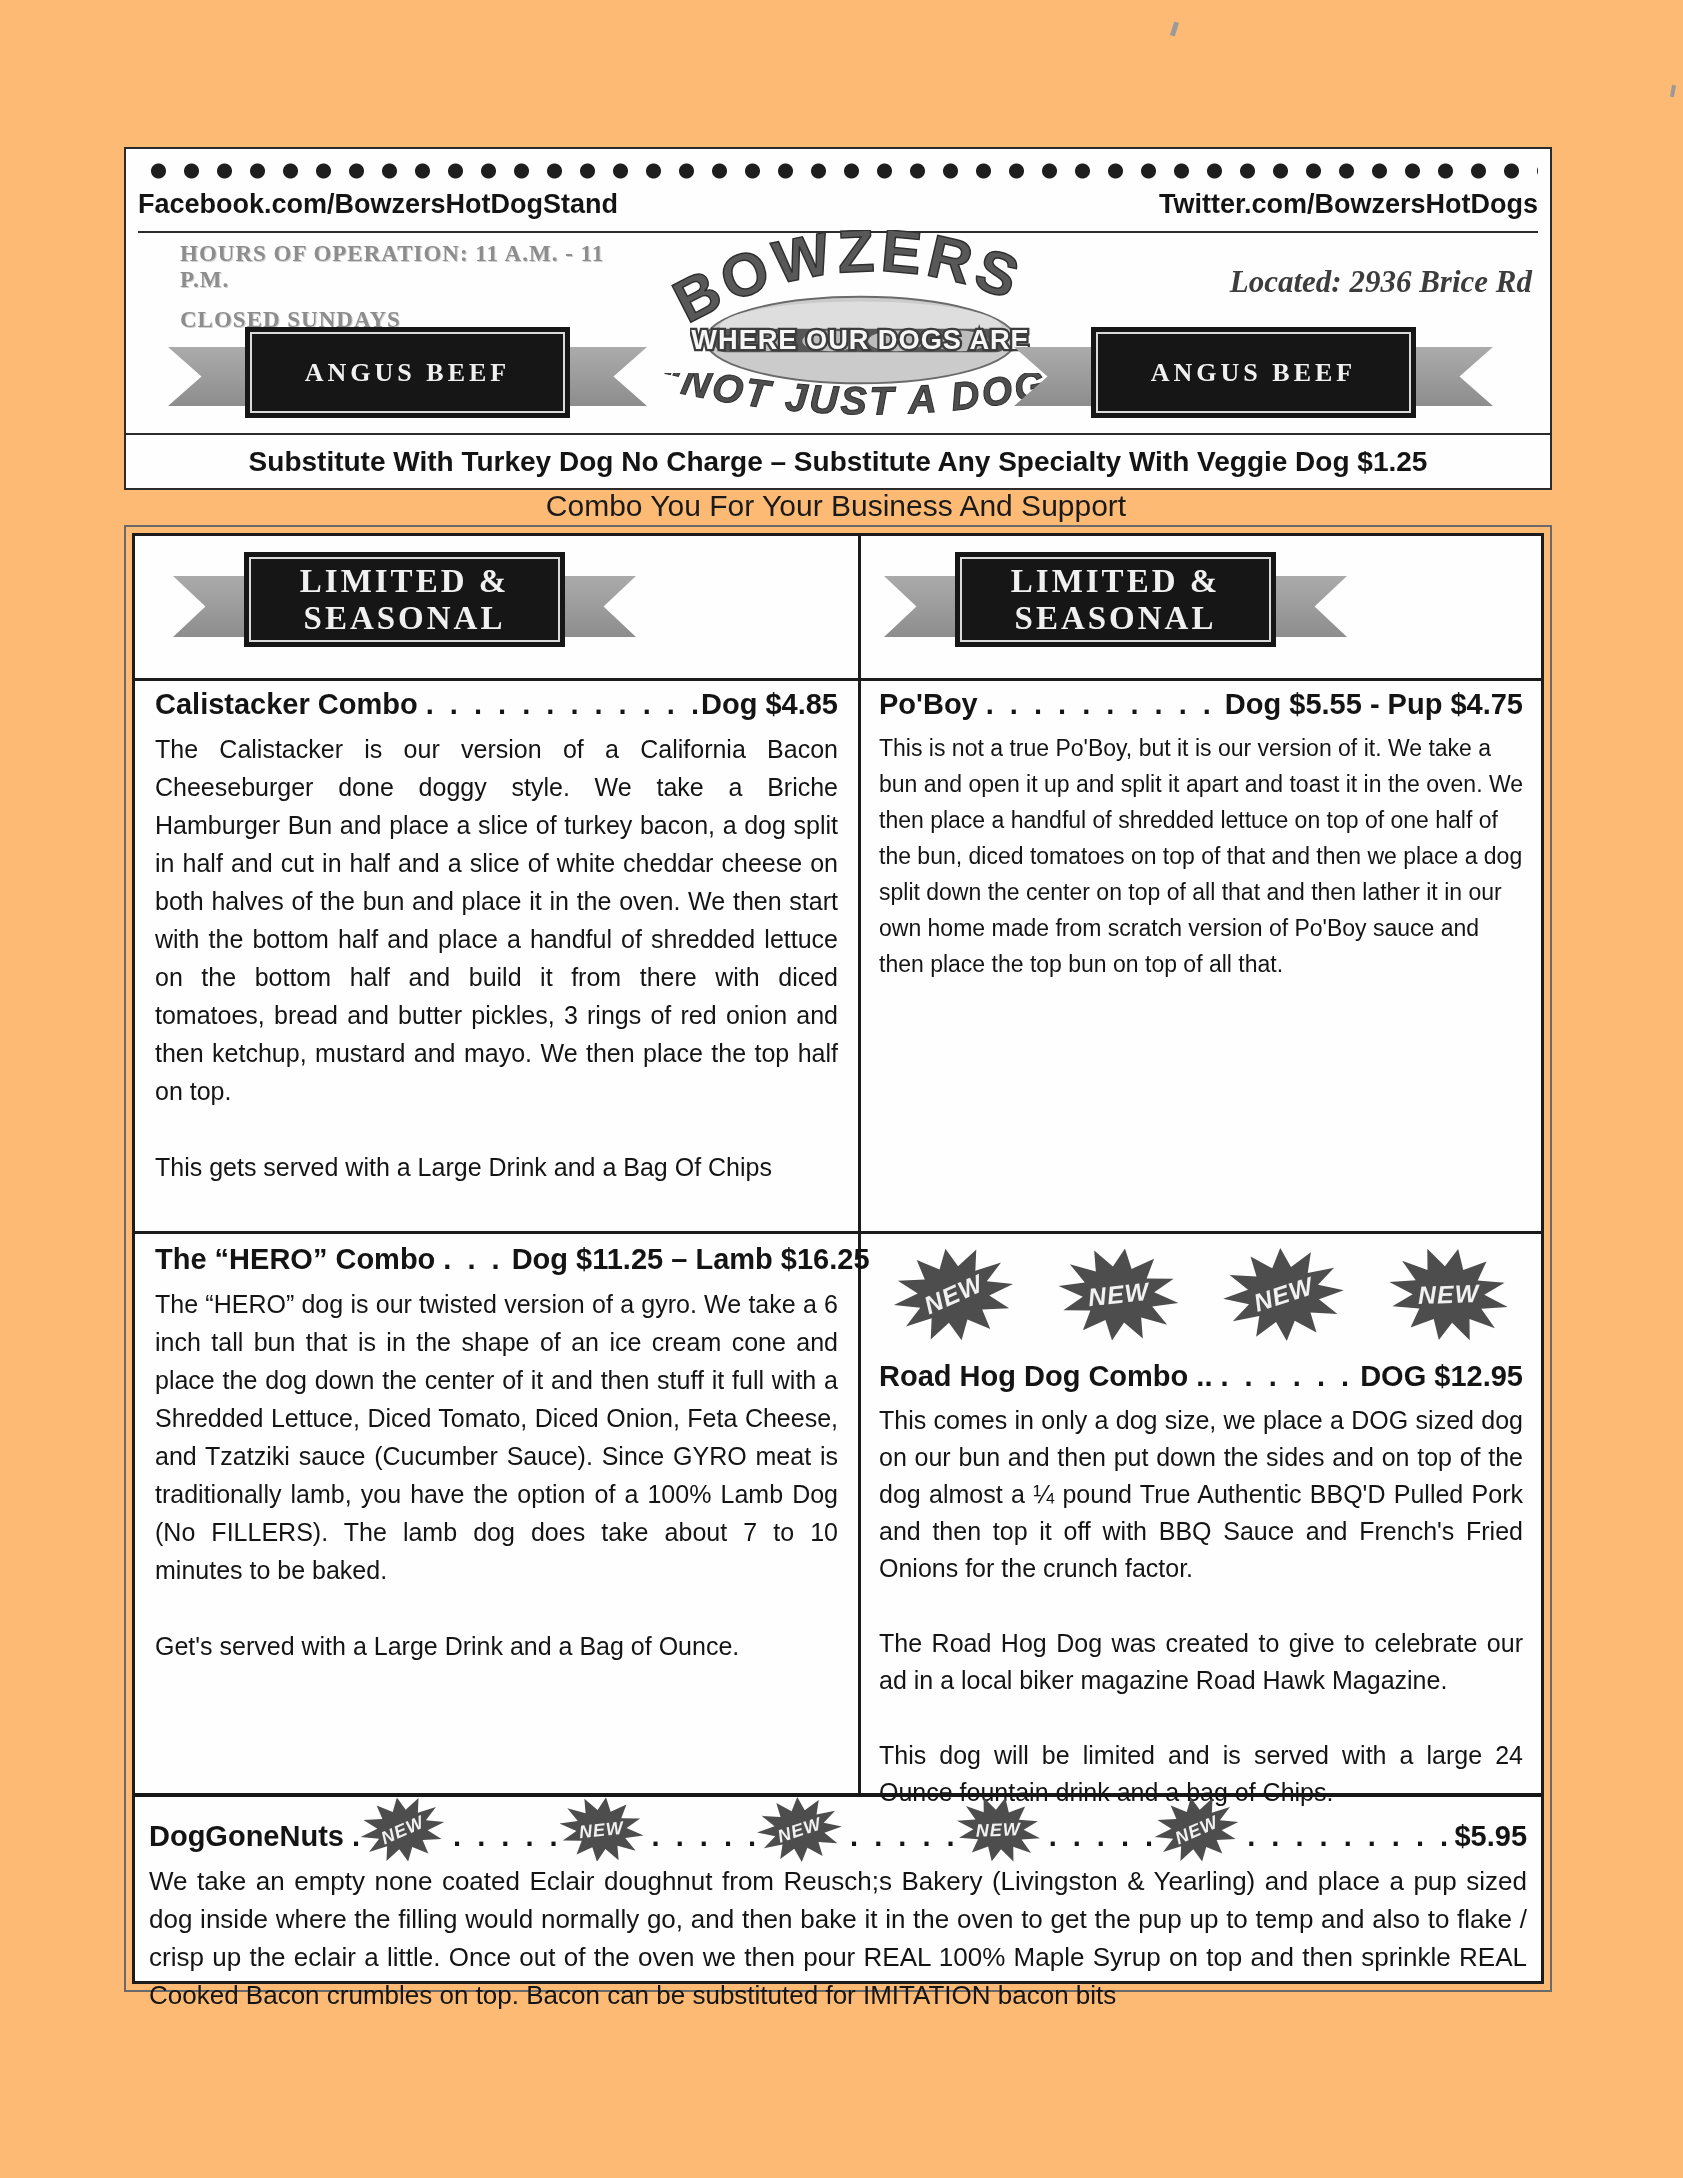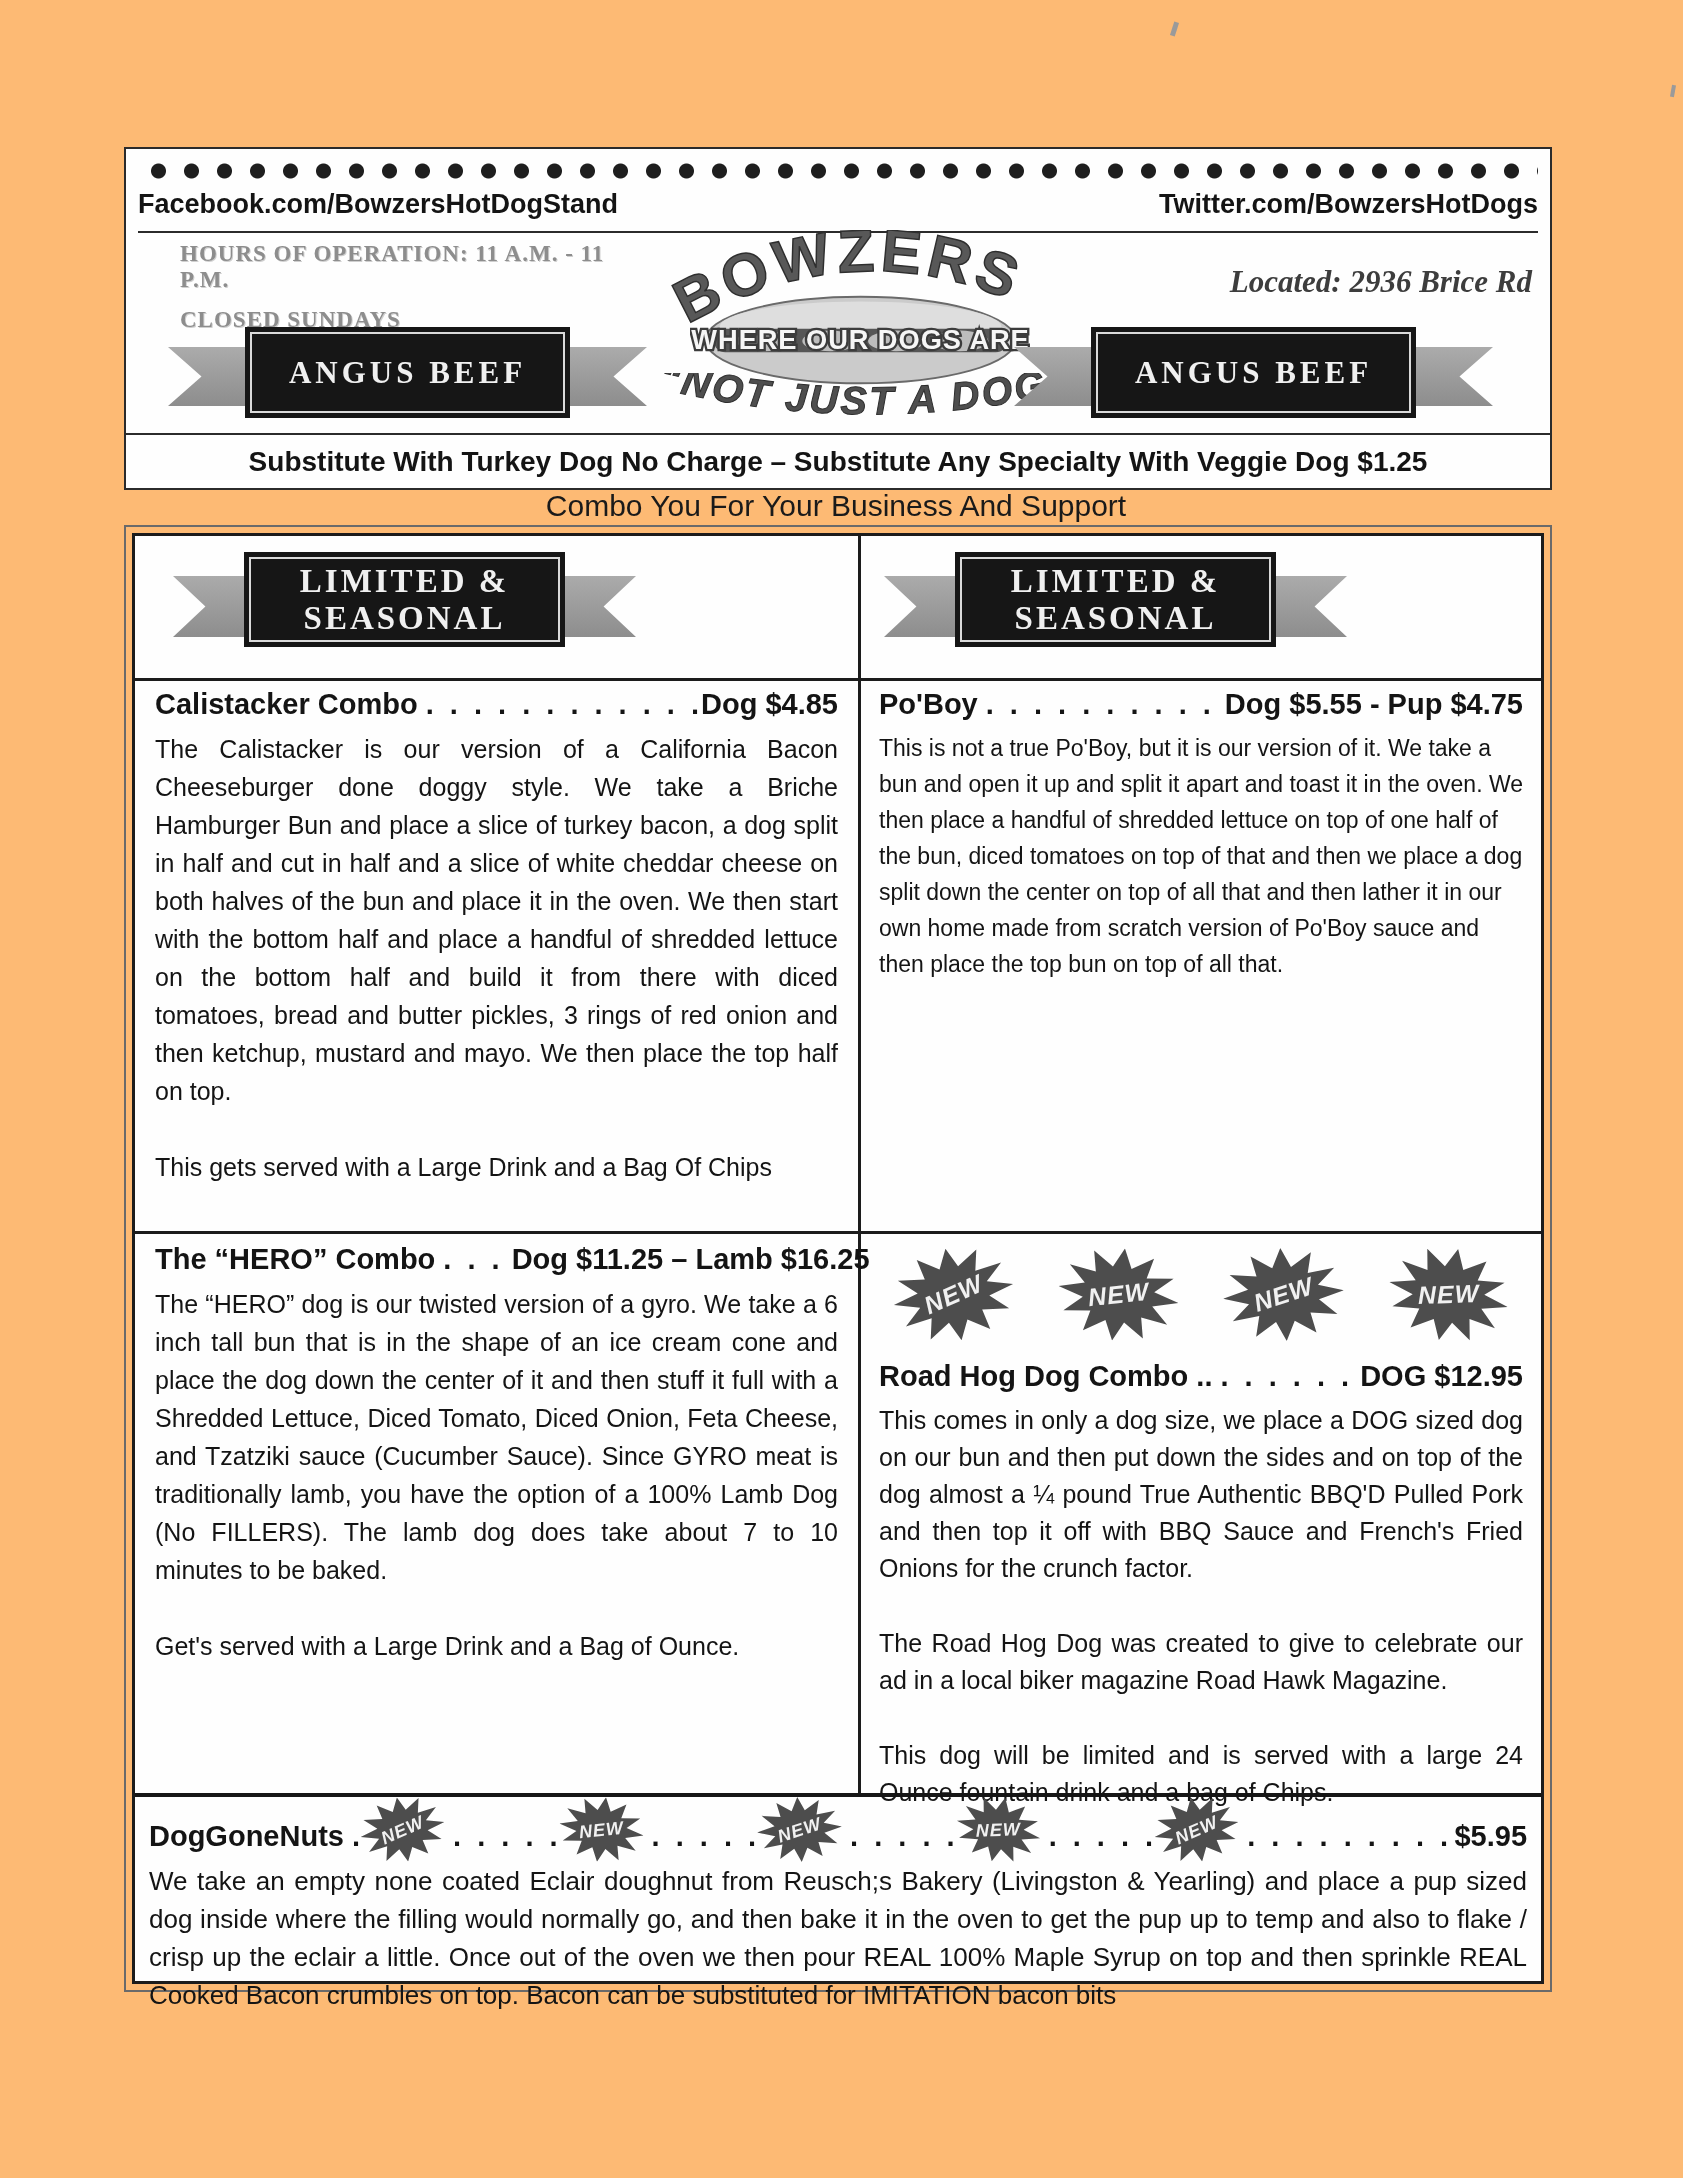--- a/index.html
+++ b/index.html
@@ -30,21 +30,21 @@
   .ribbon{position:absolute;}
   .ribbon .band{position:absolute;left:0;right:0;background:linear-gradient(#ababab,#8d8d8d);
                 clip-path:polygon(0 0,100% 0,93% 50%,100% 100%,0 100%,7% 50%);}
   .ribbon .plate{position:absolute;display:flex;align-items:center;justify-content:center;
                  color:#f0f0f0;font-family:"Liberation Serif",serif;font-weight:bold;
                  background:#161616;box-shadow:inset 0 0 0 5px #161616,inset 0 0 0 7px #dadada;
                  text-align:center;}
   .angus{top:176px;height:103px;width:479px;}
   .angus.al{left:42px;} .angus.ar{right:57px;}
   .angus .band{top:22px;height:59px;}
-  .angus .plate{left:77px;right:77px;top:2px;height:91px;font-size:31px;letter-spacing:4px;}
+  .angus .plate{left:77px;right:77px;top:2px;height:91px;font-size:26px;letter-spacing:4px;}
   .substitute{position:absolute;left:0;right:0;bottom:0;height:53px;border-top:2px solid #2b2b2b;
               display:flex;align-items:center;justify-content:center;
               font-weight:bold;font-size:28px;}
 
   .thanks{position:absolute;left:124px;top:489px;width:1424px;text-align:center;
           font-size:30px;color:#1a1a1a;}
 
   
   .menu-outer{position:absolute;left:124px;top:525px;width:1424px;height:1463px;border:2px solid #6a6a6a;}
   .menu-inner{position:absolute;inset:6px;border:3px solid #1c1c1c;background:#fefefe;}

